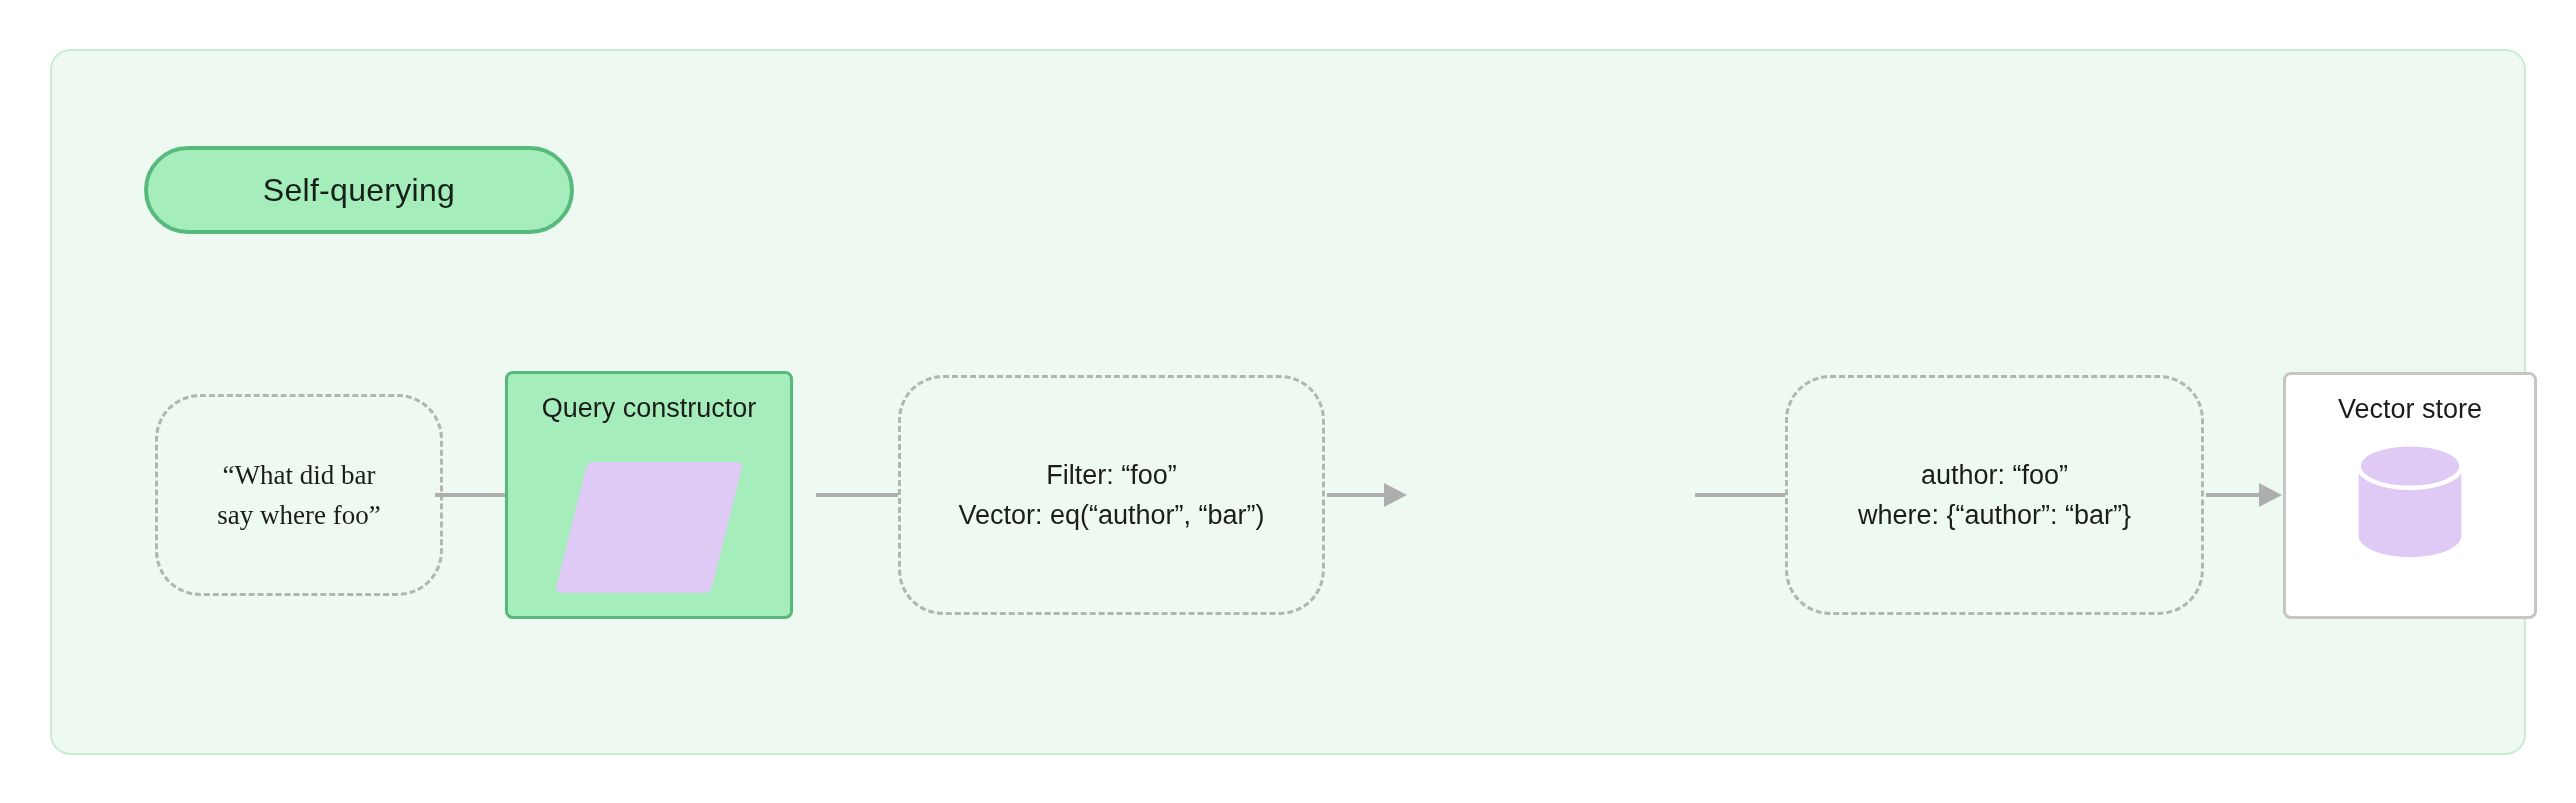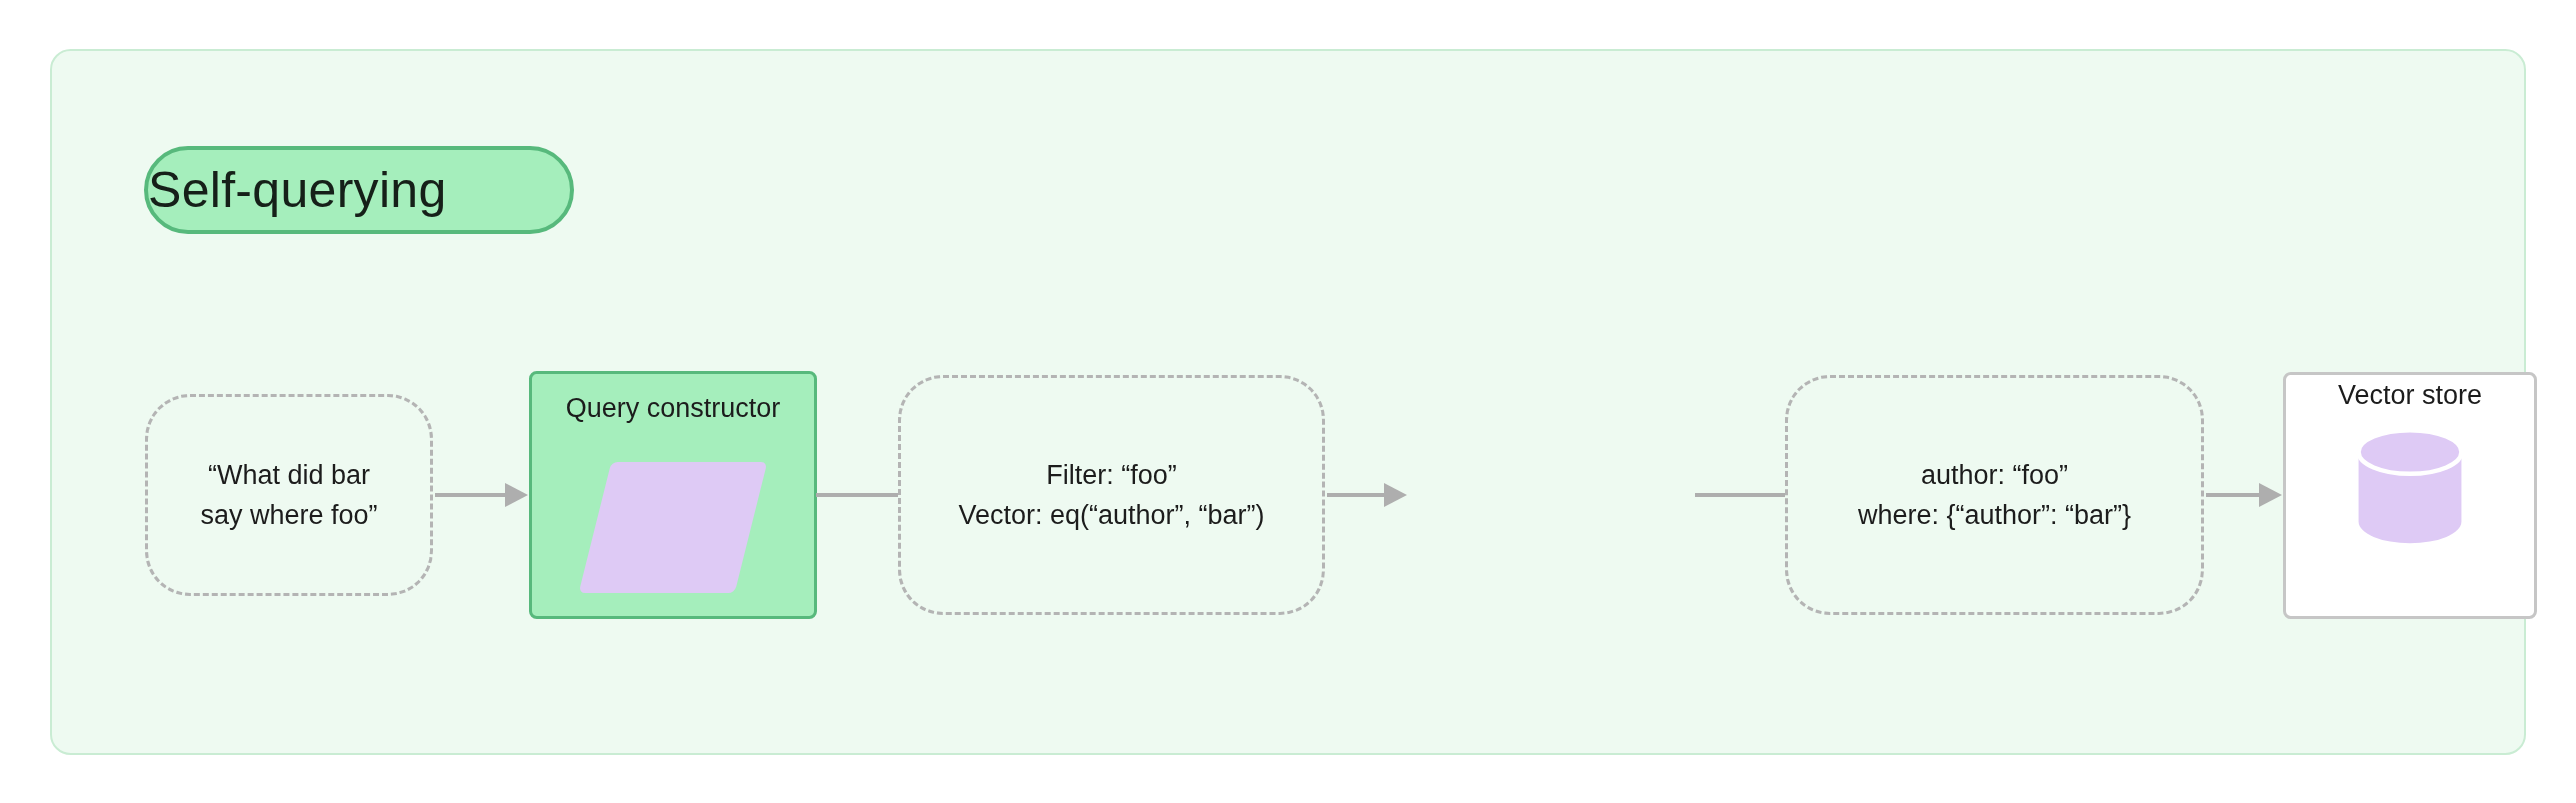--- a/index.html
+++ b/index.html
@@ -31,22 +31,22 @@
     left: 92px;
     top: 95px;
     width: 430px;
     height: 88px;
     background: #a5eebc;
     border: 4.5px solid #57b97c;
     border-radius: 45px;
     box-sizing: border-box;
     display: flex;
     align-items: center;
-    justify-content: flex-start;
-    font-size: 50px;
+    justify-content: center;
+    font-size: 32px;
     font-weight: 500;
     color: #162019;
     letter-spacing: 0.3px;
   }
   .node {
     position: absolute;
     box-sizing: border-box;
     display: flex;
     flex-direction: column;
     align-items: center;
@@ -64,26 +64,26 @@
   .green {
     background: #a5eebc;
     border: 3.2px solid #57b97c;
     border-radius: 7.7px;
   }
   .plain-box {
     background: #ffffff;
     border: 3.2px solid #c6c6c6;
     border-radius: 7.7px;
   }
-  #node-input        { left: 93px;  top: 343px; width: 288px; height: 202px; }
-  #node-constructor  { left: 477px;  top: 320px; width: 288px; height: 248px; justify-content: flex-start; padding-top: 14px; gap: 20px; }
+  #node-input        { left: 103px;  top: 343px; width: 288px; height: 202px; font-family: Liberation Serif, serif; }
+  #node-constructor  { left: 453px;  top: 320px; width: 288px; height: 248px; justify-content: flex-start; padding-top: 14px; gap: 20px; }
   #node-structured   { left: 846px; top: 324px; width: 427px; height: 240px; }
   #node-translator   { left: 1356px; top: 368px; width: 288px; height: 151px; }
   #node-translated   { left: 1733px; top: 324px; width: 419px; height: 240px; }
-  #node-vectorstore  { left: 2231px; top: 321px; width: 254px; height: 247px; justify-content: flex-start; padding-top: 0; }
+  #node-vectorstore  { left: 2231px; top: 321px; width: 254px; height: 247px; justify-content: flex-start; padding-top: 14px; }
 
   .shape-parallelogram {
     width: 156px;
     height: 131px;
     margin-top: 14px;
     background: #decaf5;
     border-radius: 6.4px;
     transform: skewX(-14deg);
   }
   .shape-cylinder {

